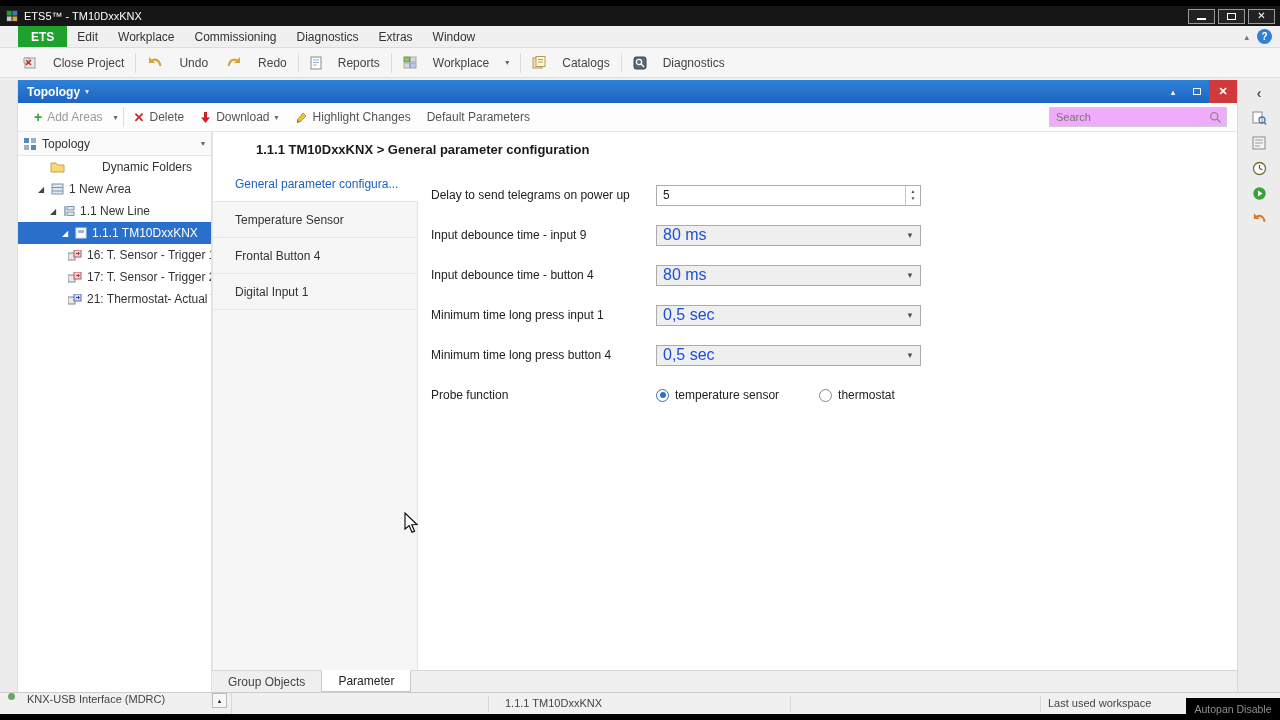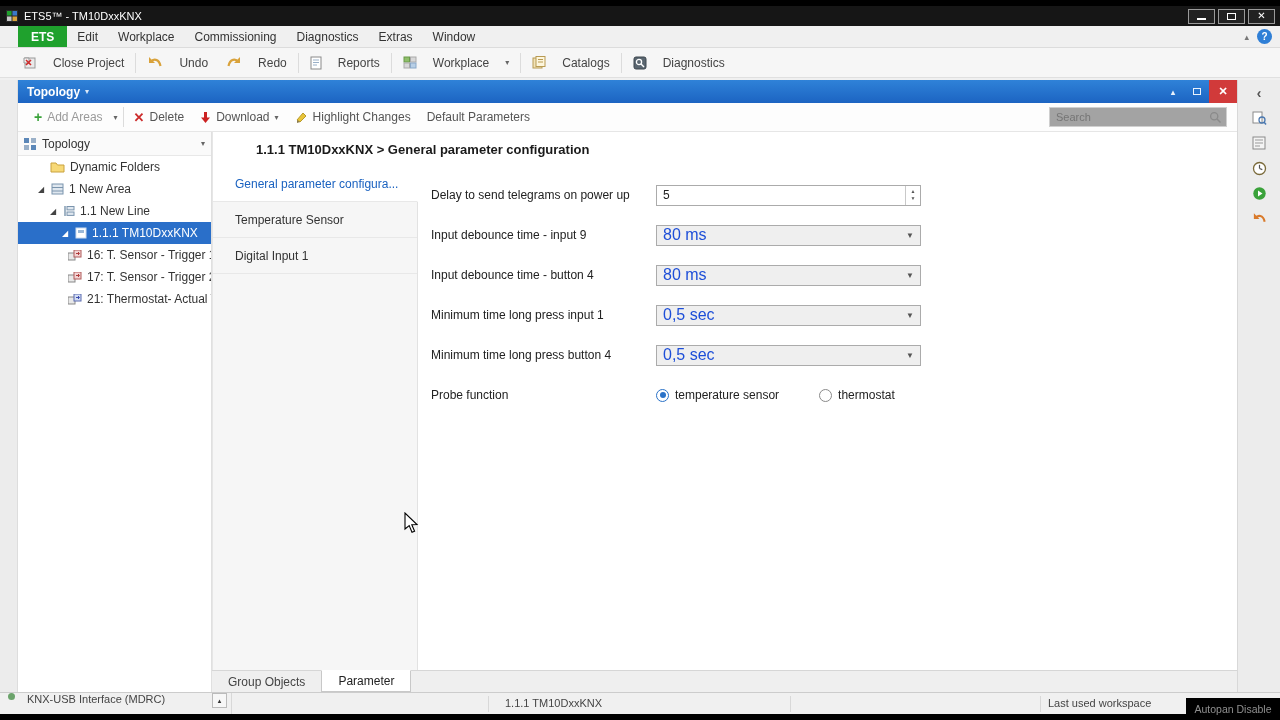--- a/index.html
+++ b/index.html
@@ -51,21 +51,21 @@
   .pw-close{width:28px;height:100%;background:#d13a3a;color:#fff;display:flex;align-items:center;justify-content:center;
     font-size:11px;font-weight:bold;}
 
   
   .panel-toolbar{position:absolute;top:103px;left:18px;width:1219px;height:29px;background:#fdfdfd;
     border-bottom:1px solid #e6e6e6;display:flex;align-items:center;font-size:12px;color:#555;padding-left:8px;}
   .pt-item{display:flex;align-items:center;gap:5px;padding:0 8px;height:22px;}
   .pt-item.dim{color:#9a9a9a;}
   .plus-ico{color:#3aa23a;font-weight:bold;font-size:14px;line-height:1;}
   .x-ico{color:#cc2b2b;font-weight:bold;font-size:13px;line-height:1;}
-  .search-box{margin-left:auto;margin-right:10px;width:178px;height:20px;border:1px solid #cfcfcf;background:#a3a3a3;
+  .search-box{margin-left:auto;margin-right:10px;width:178px;height:20px;border:1px solid #cfcfcf;background:#f0abfc;
     display:flex;align-items:center;padding:0 4px 0 6px;}
   .search-box input{flex:1;border:none;outline:none;font-size:11px;color:#444;background:transparent;}
 
   
   .tree-panel{position:absolute;left:18px;top:132px;width:194px;height:560px;background:#fff;border-right:1px solid #e0e0e0;}
   .tree-header{height:24px;background:#fafafa;border-bottom:1px solid #e8e8e8;display:flex;align-items:center;
     gap:6px;padding:0 6px;font-size:12px;color:#333;}
   .tree-header .caret{margin-left:auto;}
   .tree-row{height:22px;display:flex;align-items:center;font-size:12px;color:#333;white-space:nowrap;overflow:hidden;}
   .tree-row .expander{width:13px;font-size:8px;color:#444;flex:0 0 13px;}
@@ -330,21 +330,21 @@
     <svg width="12" height="12" viewBox="0 0 12 12">
       <rect x="0" y="0" width="5" height="5" fill="#5b87b8"></rect>
       <rect x="7" y="0" width="5" height="5" fill="#9ab0c8"></rect>
       <rect x="0" y="7" width="5" height="5" fill="#9ab0c8"></rect>
       <rect x="7" y="7" width="5" height="5" fill="#5b87b8"></rect>
     </svg>
     <span>Topology</span>
     <span class="caret">▾</span>
   </div>
 
-  <div class="tree-row" style="padding-left:32px;">
+  <div class="tree-row" style="padding-left:32px;gap:32px;">
     <span class="t-ico">
       <svg width="15" height="12" viewBox="0 0 15 12">
           <path d="M1 2 h5 l1.5 2 h6.5 v7 h-13 z" fill="#f7d978" stroke="#c9a23f"></path>
         </svg>
     </span>
     <span>Dynamic Folders</span>
   </div>
 
   <div class="tree-row" style="padding-left:20px;">
     <span class="expander">◢</span>
@@ -412,20 +412,21 @@
     <span>21: Thermostat- Actual Te...</span>
   </div>
 </div>
 
 <div class="main-panel">
   <div class="breadcrumb">1.1.1 TM10DxxKNX &gt; General parameter configuration</div>
   <div class="main-body">
     <div class="tab-col">
       <div class="side-tab selected">General parameter configura...</div>
       <div class="side-tab">Temperature Sensor</div>
+      <div class="side-tab">Frontal Button 4</div>
       <div class="side-tab">Digital Input 1</div>
     </div>
     <div class="form-area">
 
       <div class="form-row">
         <div class="form-label">Delay to send telegrams on power up</div>
         <div class="spinner">
           <span class="spin-value">5</span>
           <span class="spin-arrows">
             <span>▲</span>

